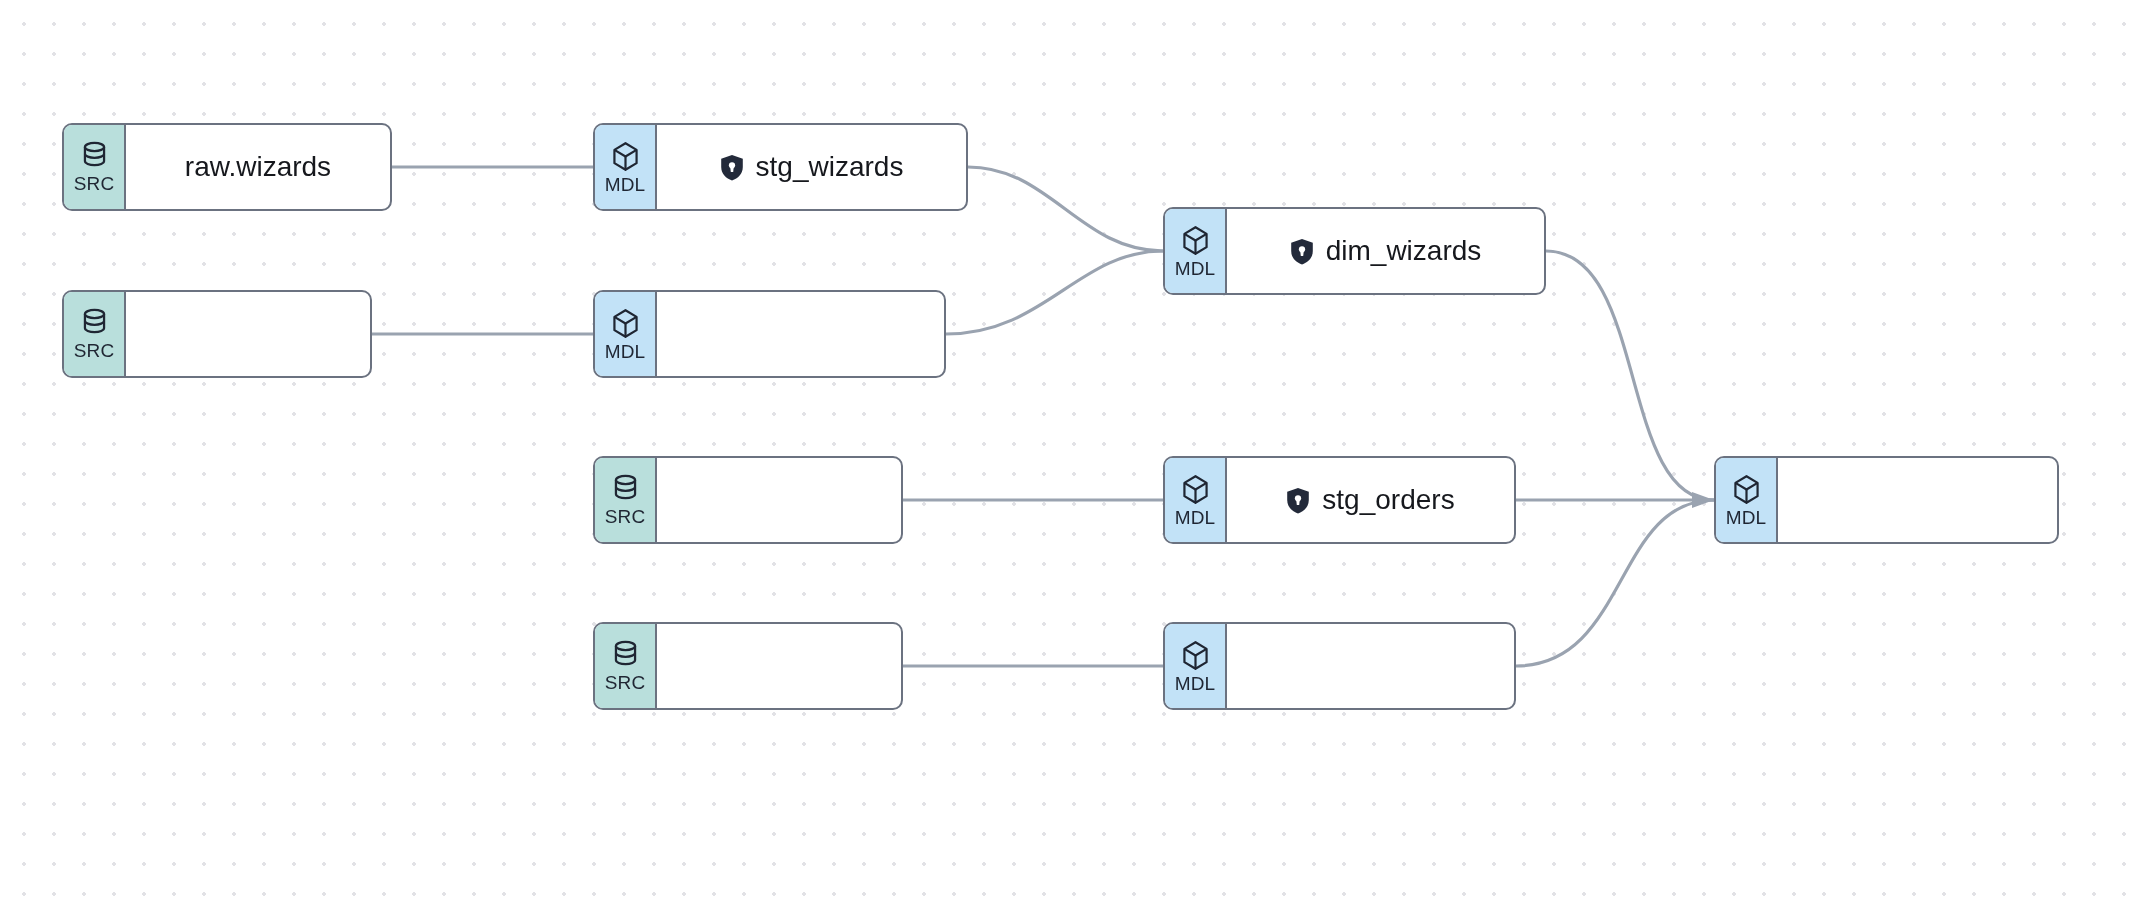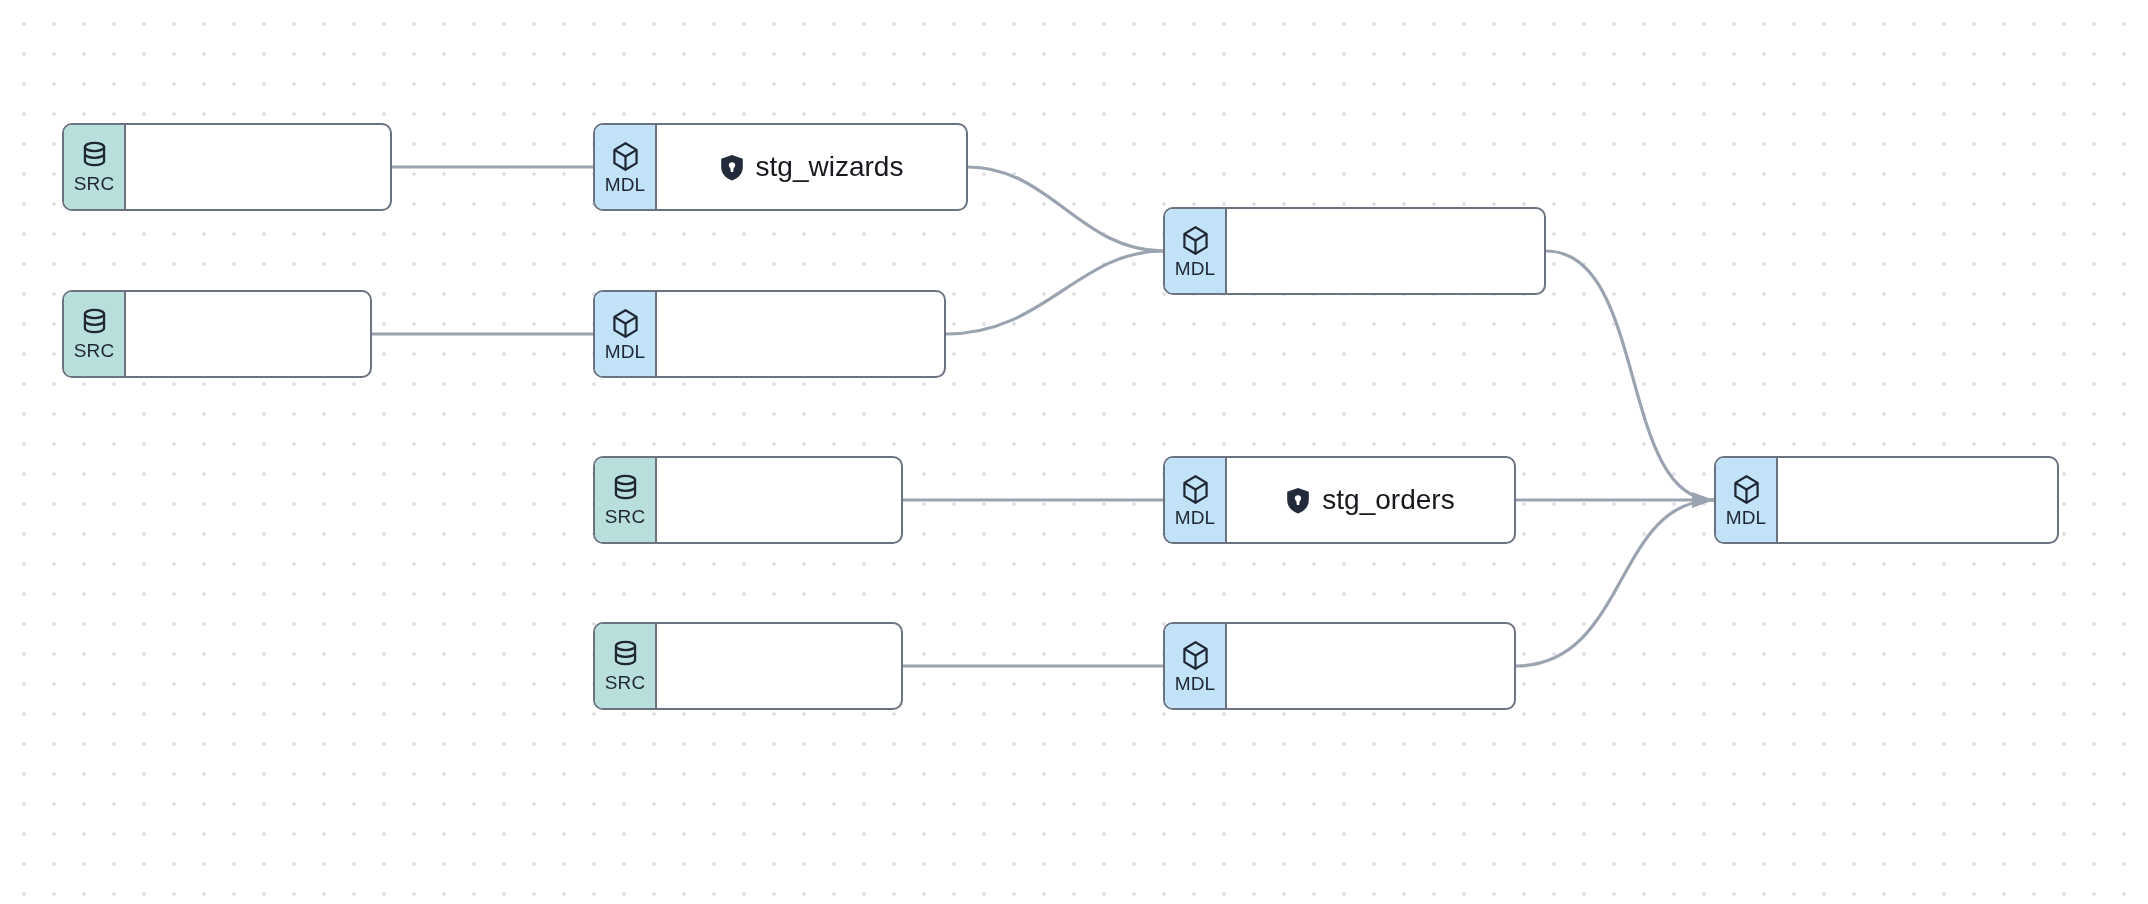--- a/index.html
+++ b/index.html
@@ -106,20 +106,23 @@
     <div class="badge src">
       <span class="badge-icon">
         <svg width="27" height="30" viewBox="0 0 24 26" fill="none" stroke="#1f2633" stroke-width="2">
           <ellipse cx="12" cy="5" rx="8.5" ry="3.6"></ellipse>
           <path d="M3.5 5 v6 a8.5 3.6 0 0 0 17 0 v-6"></path>
           <path d="M3.5 11.5 v6 a8.5 3.6 0 0 0 17 0 v-6"></path>
         </svg>
       </span>
       <span class="badge-label">SRC</span>
     </div>
+    <div class="body">
+      <span class="node-label">raw.wizards</span>
+    </div>
   </div>
 
   <div class="node" style="left:62px; top:290px; width:310px;">
     <div class="badge src">
       <span class="badge-icon">
         <svg width="27" height="30" viewBox="0 0 24 26" fill="none" stroke="#1f2633" stroke-width="2">
           <ellipse cx="12" cy="5" rx="8.5" ry="3.6"></ellipse>
           <path d="M3.5 5 v6 a8.5 3.6 0 0 0 17 0 v-6"></path>
           <path d="M3.5 11.5 v6 a8.5 3.6 0 0 0 17 0 v-6"></path>
         </svg>
@@ -230,20 +233,30 @@
     <div class="badge mdl">
       <span class="badge-icon">
         <svg width="29" height="31" viewBox="0 0 26 28" fill="none" stroke="#1f2633" stroke-width="2" stroke-linejoin="round">
           <path d="M13 2 L23 8 L23 20 L13 26 L3 20 L3 8 Z"></path>
           <path d="M3 8 L13 14 L23 8"></path>
           <path d="M13 14 L13 26"></path>
         </svg>
       </span>
       <span class="badge-label">MDL</span>
     </div>
+    <div class="body">
+      <span class="shield-icon">
+        <svg width="24" height="27" viewBox="0 0 22 25">
+          <path d="M11 1 L21 4.5 V12 C21 18.5 16.5 22.5 11 24.5 C5.5 22.5 1 18.5 1 12 V4.5 Z" fill="#232a3a"></path>
+          <circle cx="11" cy="10.5" r="2.9" fill="#ffffff"></circle>
+          <path d="M9.2 10.5 h3.6 l-0.7 6.2 h-2.2 Z" fill="#ffffff"></path>
+        </svg>
+      </span>
+      <span class="node-label">dim_wizards</span>
+    </div>
   </div>
 
   <div class="node" style="left:1714px; top:456px; width:345px;">
     <div class="badge mdl">
       <span class="badge-icon">
         <svg width="29" height="31" viewBox="0 0 26 28" fill="none" stroke="#1f2633" stroke-width="2" stroke-linejoin="round">
           <path d="M13 2 L23 8 L23 20 L13 26 L3 20 L3 8 Z"></path>
           <path d="M3 8 L13 14 L23 8"></path>
           <path d="M13 14 L13 26"></path>
         </svg>

